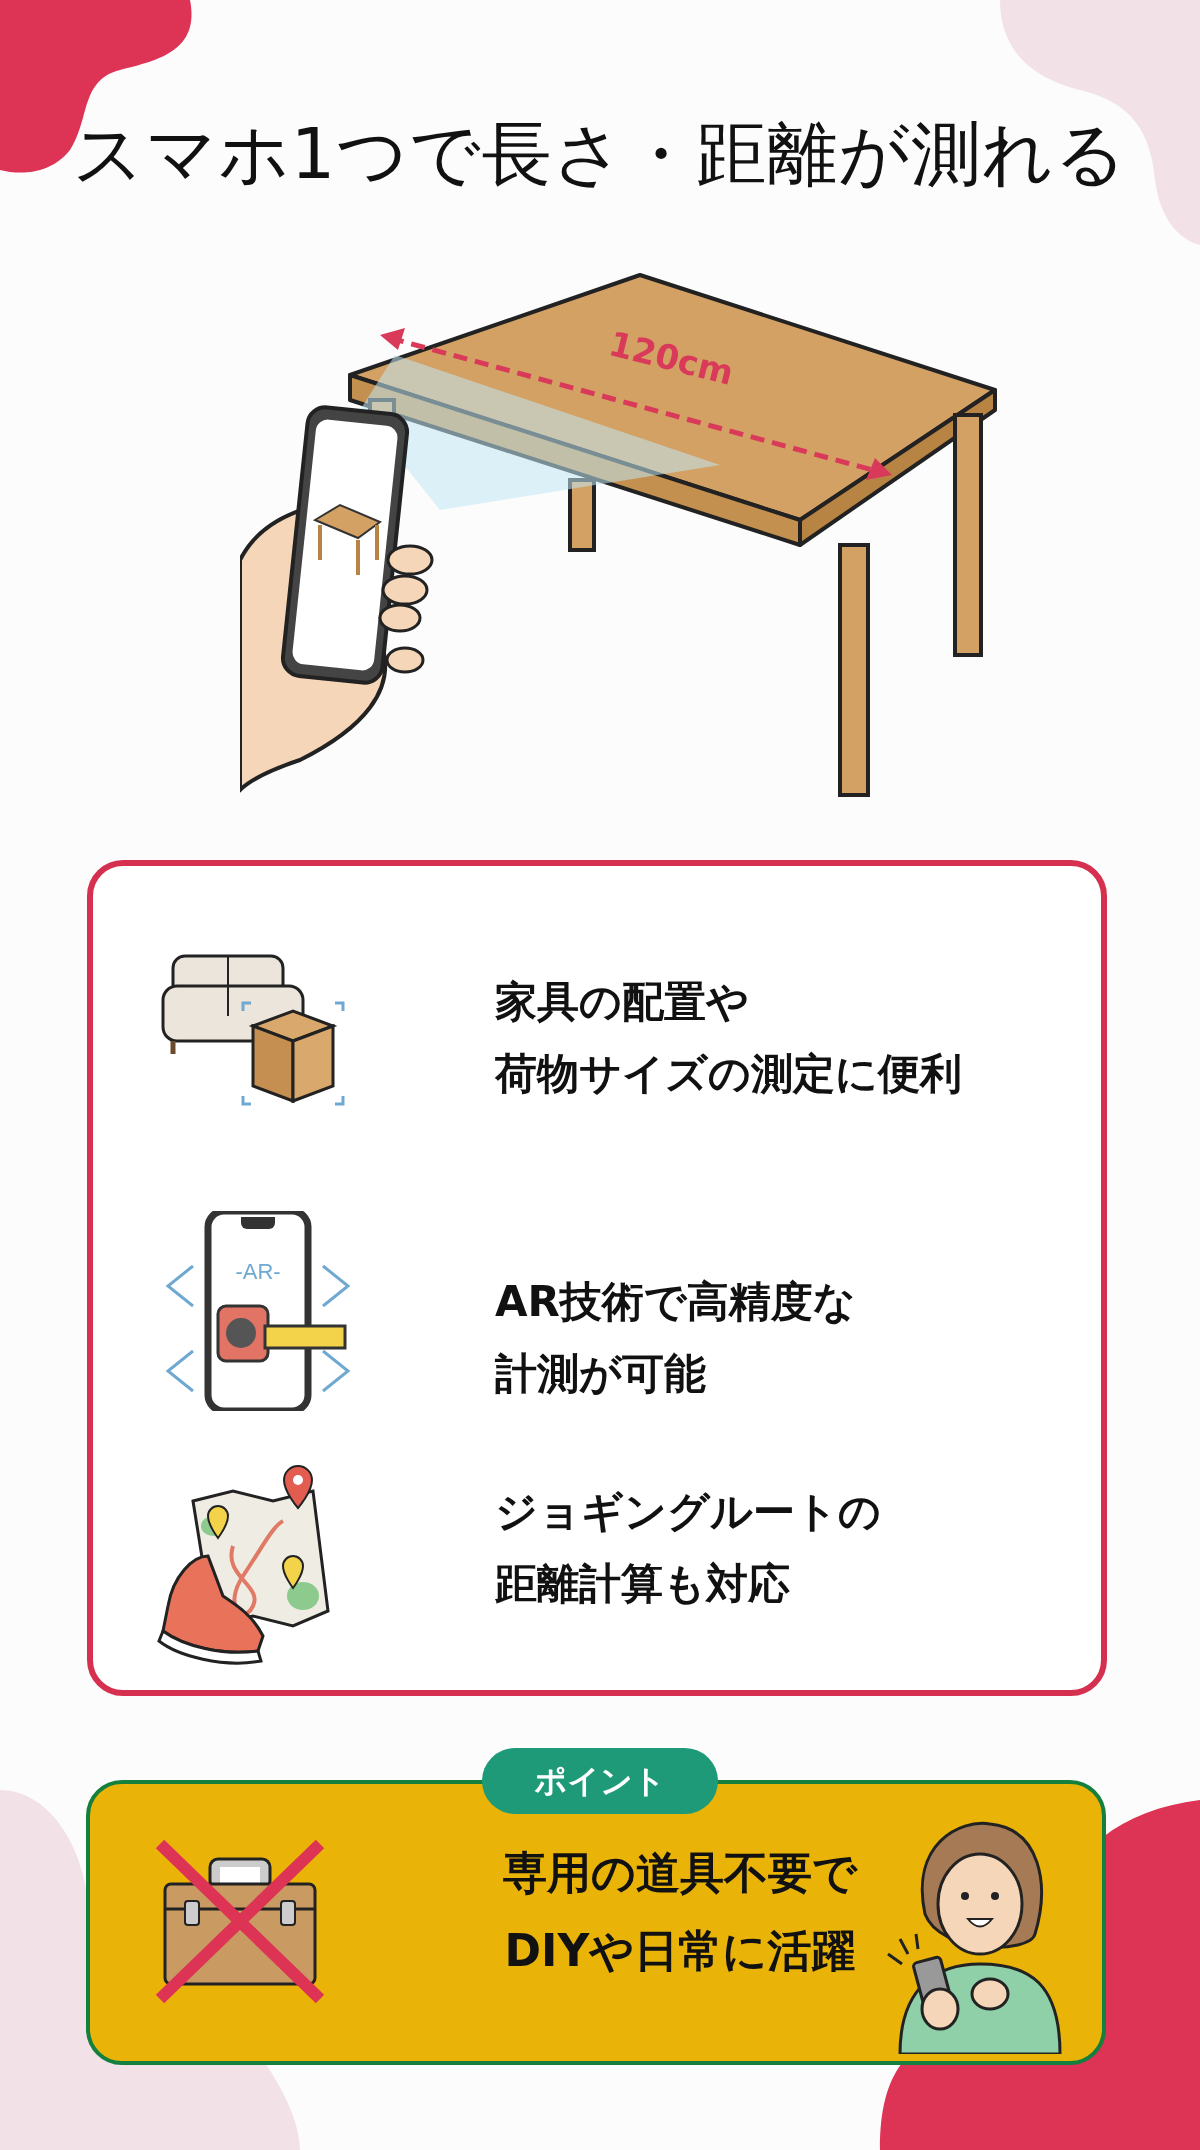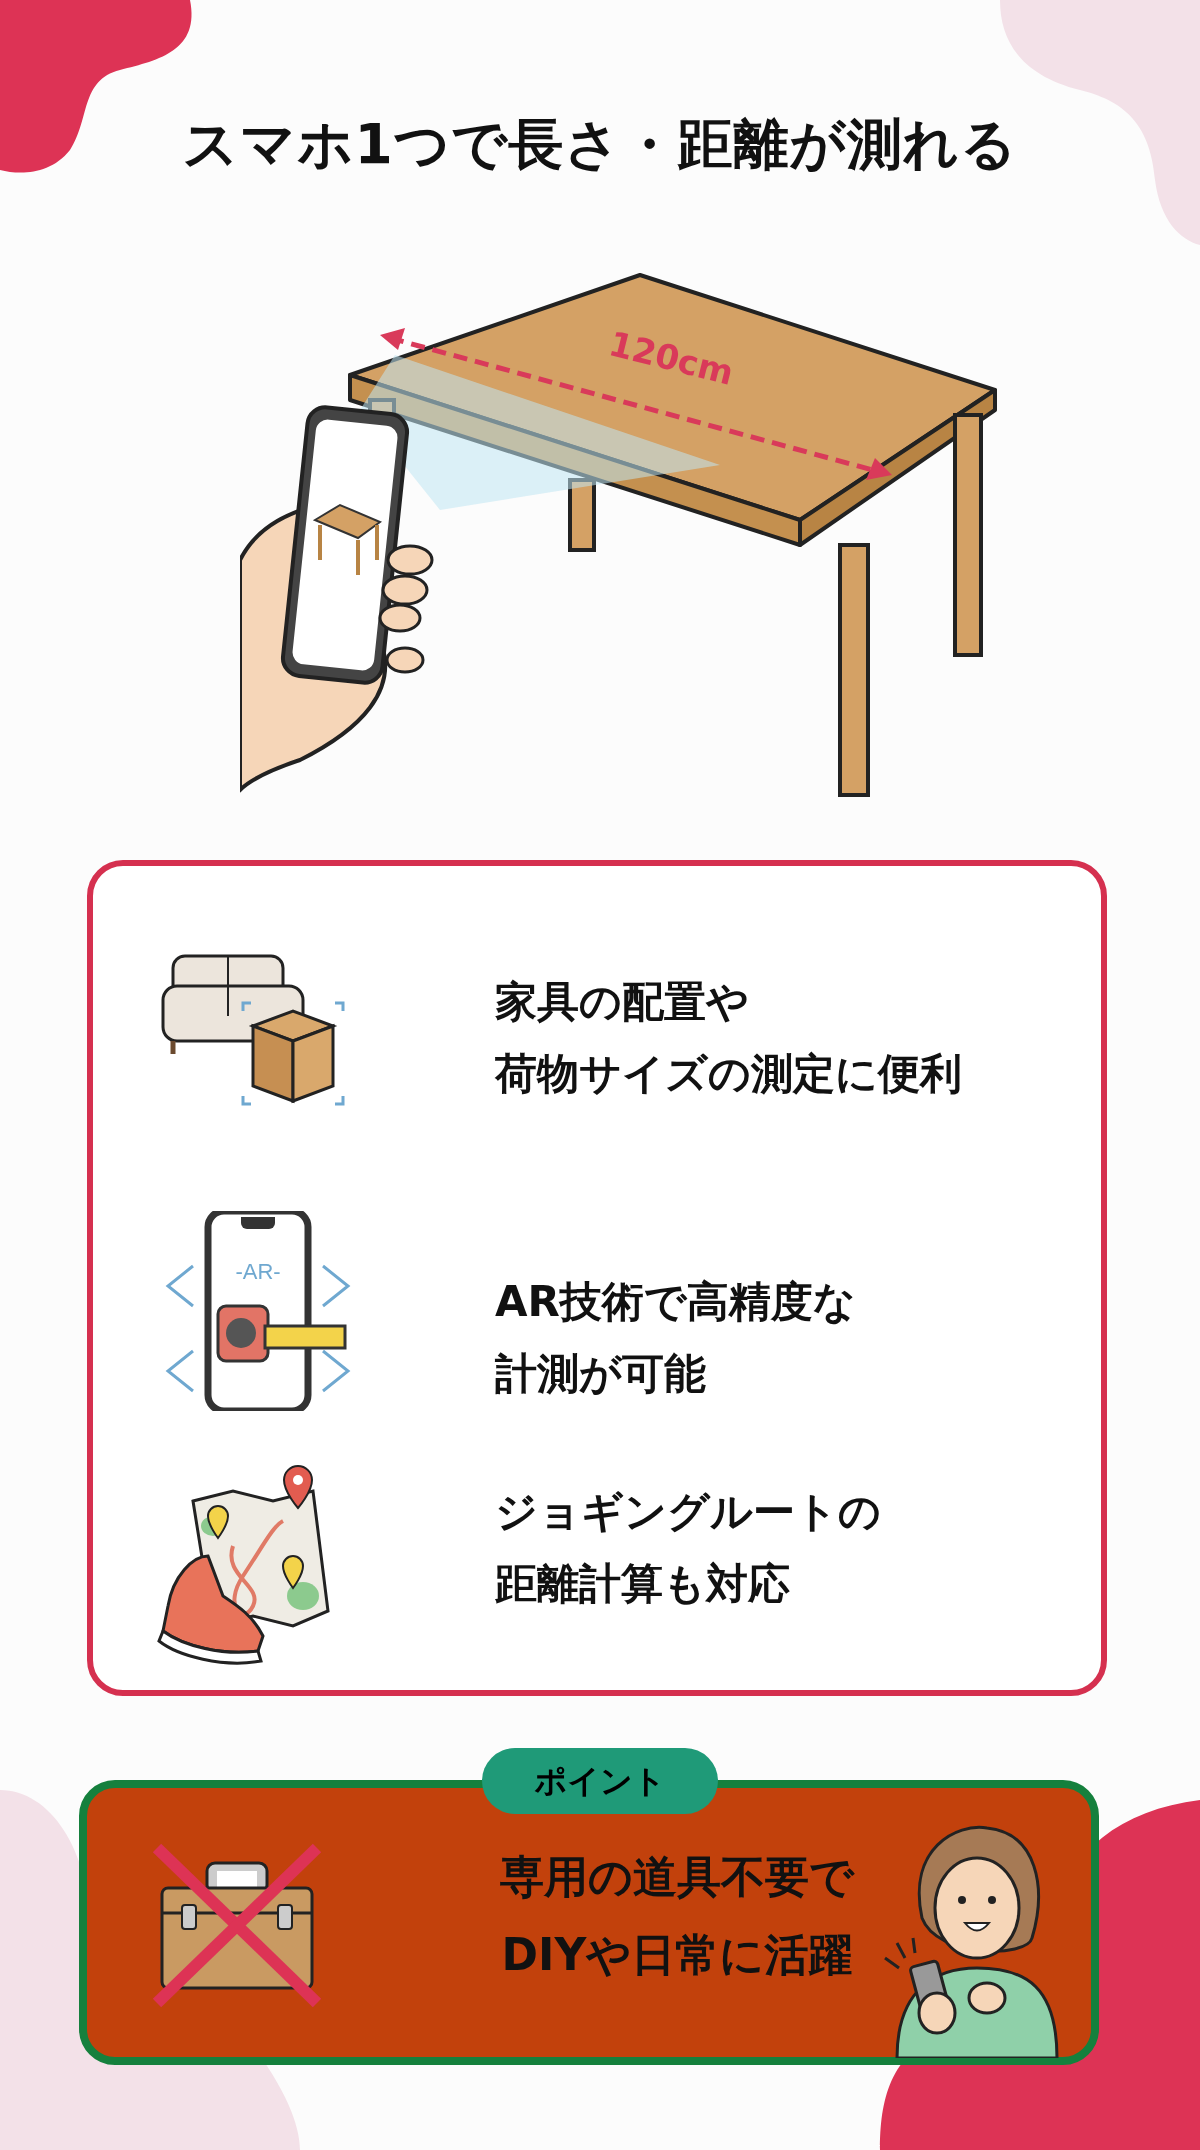--- a/index.html
+++ b/index.html
@@ -1,26 +1,26 @@
 <!DOCTYPE html>
 <html><head>
 <meta charset="utf-8">
 <style>
   html,body{margin:0;padding:0;}
   body{width:1200px;height:2150px;position:relative;overflow:hidden;background:#fcfcfc;font-family:"DejaVu Sans","Liberation Sans",sans-serif;color:#111;}
   .blob{position:absolute;}
-  .title{position:absolute;left:0;top:108px;width:1200px;text-align:center;font-size:55px;font-weight:bold;letter-spacing:1px;}
+  .title{position:absolute;left:0;top:108px;width:1200px;text-align:center;font-size:70px;font-weight:normal;letter-spacing:1px;}
   .hero{position:absolute;left:240px;top:260px;width:780px;height:540px;}
   .measure{position:absolute;left:608px;top:338px;font-size:34px;font-weight:bold;color:#d93a5a;transform:rotate(14deg);}
   .card{position:absolute;left:87px;top:860px;width:1020px;height:836px;border:6px solid #d5304f;border-radius:36px;background:#fff;box-sizing:border-box;}
   .feat{position:absolute;left:0;width:100%;height:200px;}
   .feat .ic{position:absolute;left:60px;top:0;width:200px;height:200px;}
   .feat .tx{position:absolute;left:370px;top:40px;font-size:42px;font-weight:bold;line-height:72px;white-space:pre;margin-left:32px;}
-  .point{position:absolute;left:79px;top:1780px;width:1020px;height:285px;border:8px solid #15803d;border-radius:36px;background:#c2410c;box-sizing:border-box;}
-  .badge{position:absolute;left:482px;top:1748px;width:236px;height:66px;border-radius:33px;background:#1f9a78;color:#000000;font-size:32px;font-weight:bold;text-align:center;line-height:66px;}
+  .point{position:absolute;left:86px;top:1780px;width:1020px;height:285px;border:4px solid #15803d;border-radius:36px;background:#eab308;box-sizing:border-box;}
+  .badge{position:absolute;left:482px;top:1748px;width:236px;height:66px;border-radius:33px;background:#1f9a78;color:#ffffff;font-size:32px;font-weight:bold;text-align:center;line-height:66px;}
   .ptext{position:absolute;left:380px;top:50px;width:420px;text-align:center;font-size:44px;font-weight:bold;line-height:78px;white-space:pre;}
 </style>
 </head>
 <body>
 
 <svg class="blob" style="left:0;top:0" width="200" height="180" viewBox="0 0 200 180">
   <path d="M0 0 H190 C200 50 160 60 120 70 C80 80 90 120 70 150 C50 175 20 175 0 170 Z" fill="#dd3355"></path>
 </svg>
 <svg class="blob" style="left:980px;top:0" width="220" height="250" viewBox="0 0 220 250">
   <path d="M20 0 H220 V245 C200 240 180 220 175 180 C170 120 140 100 100 90 C40 75 20 40 20 0 Z" fill="#f3e1e8"></path>

